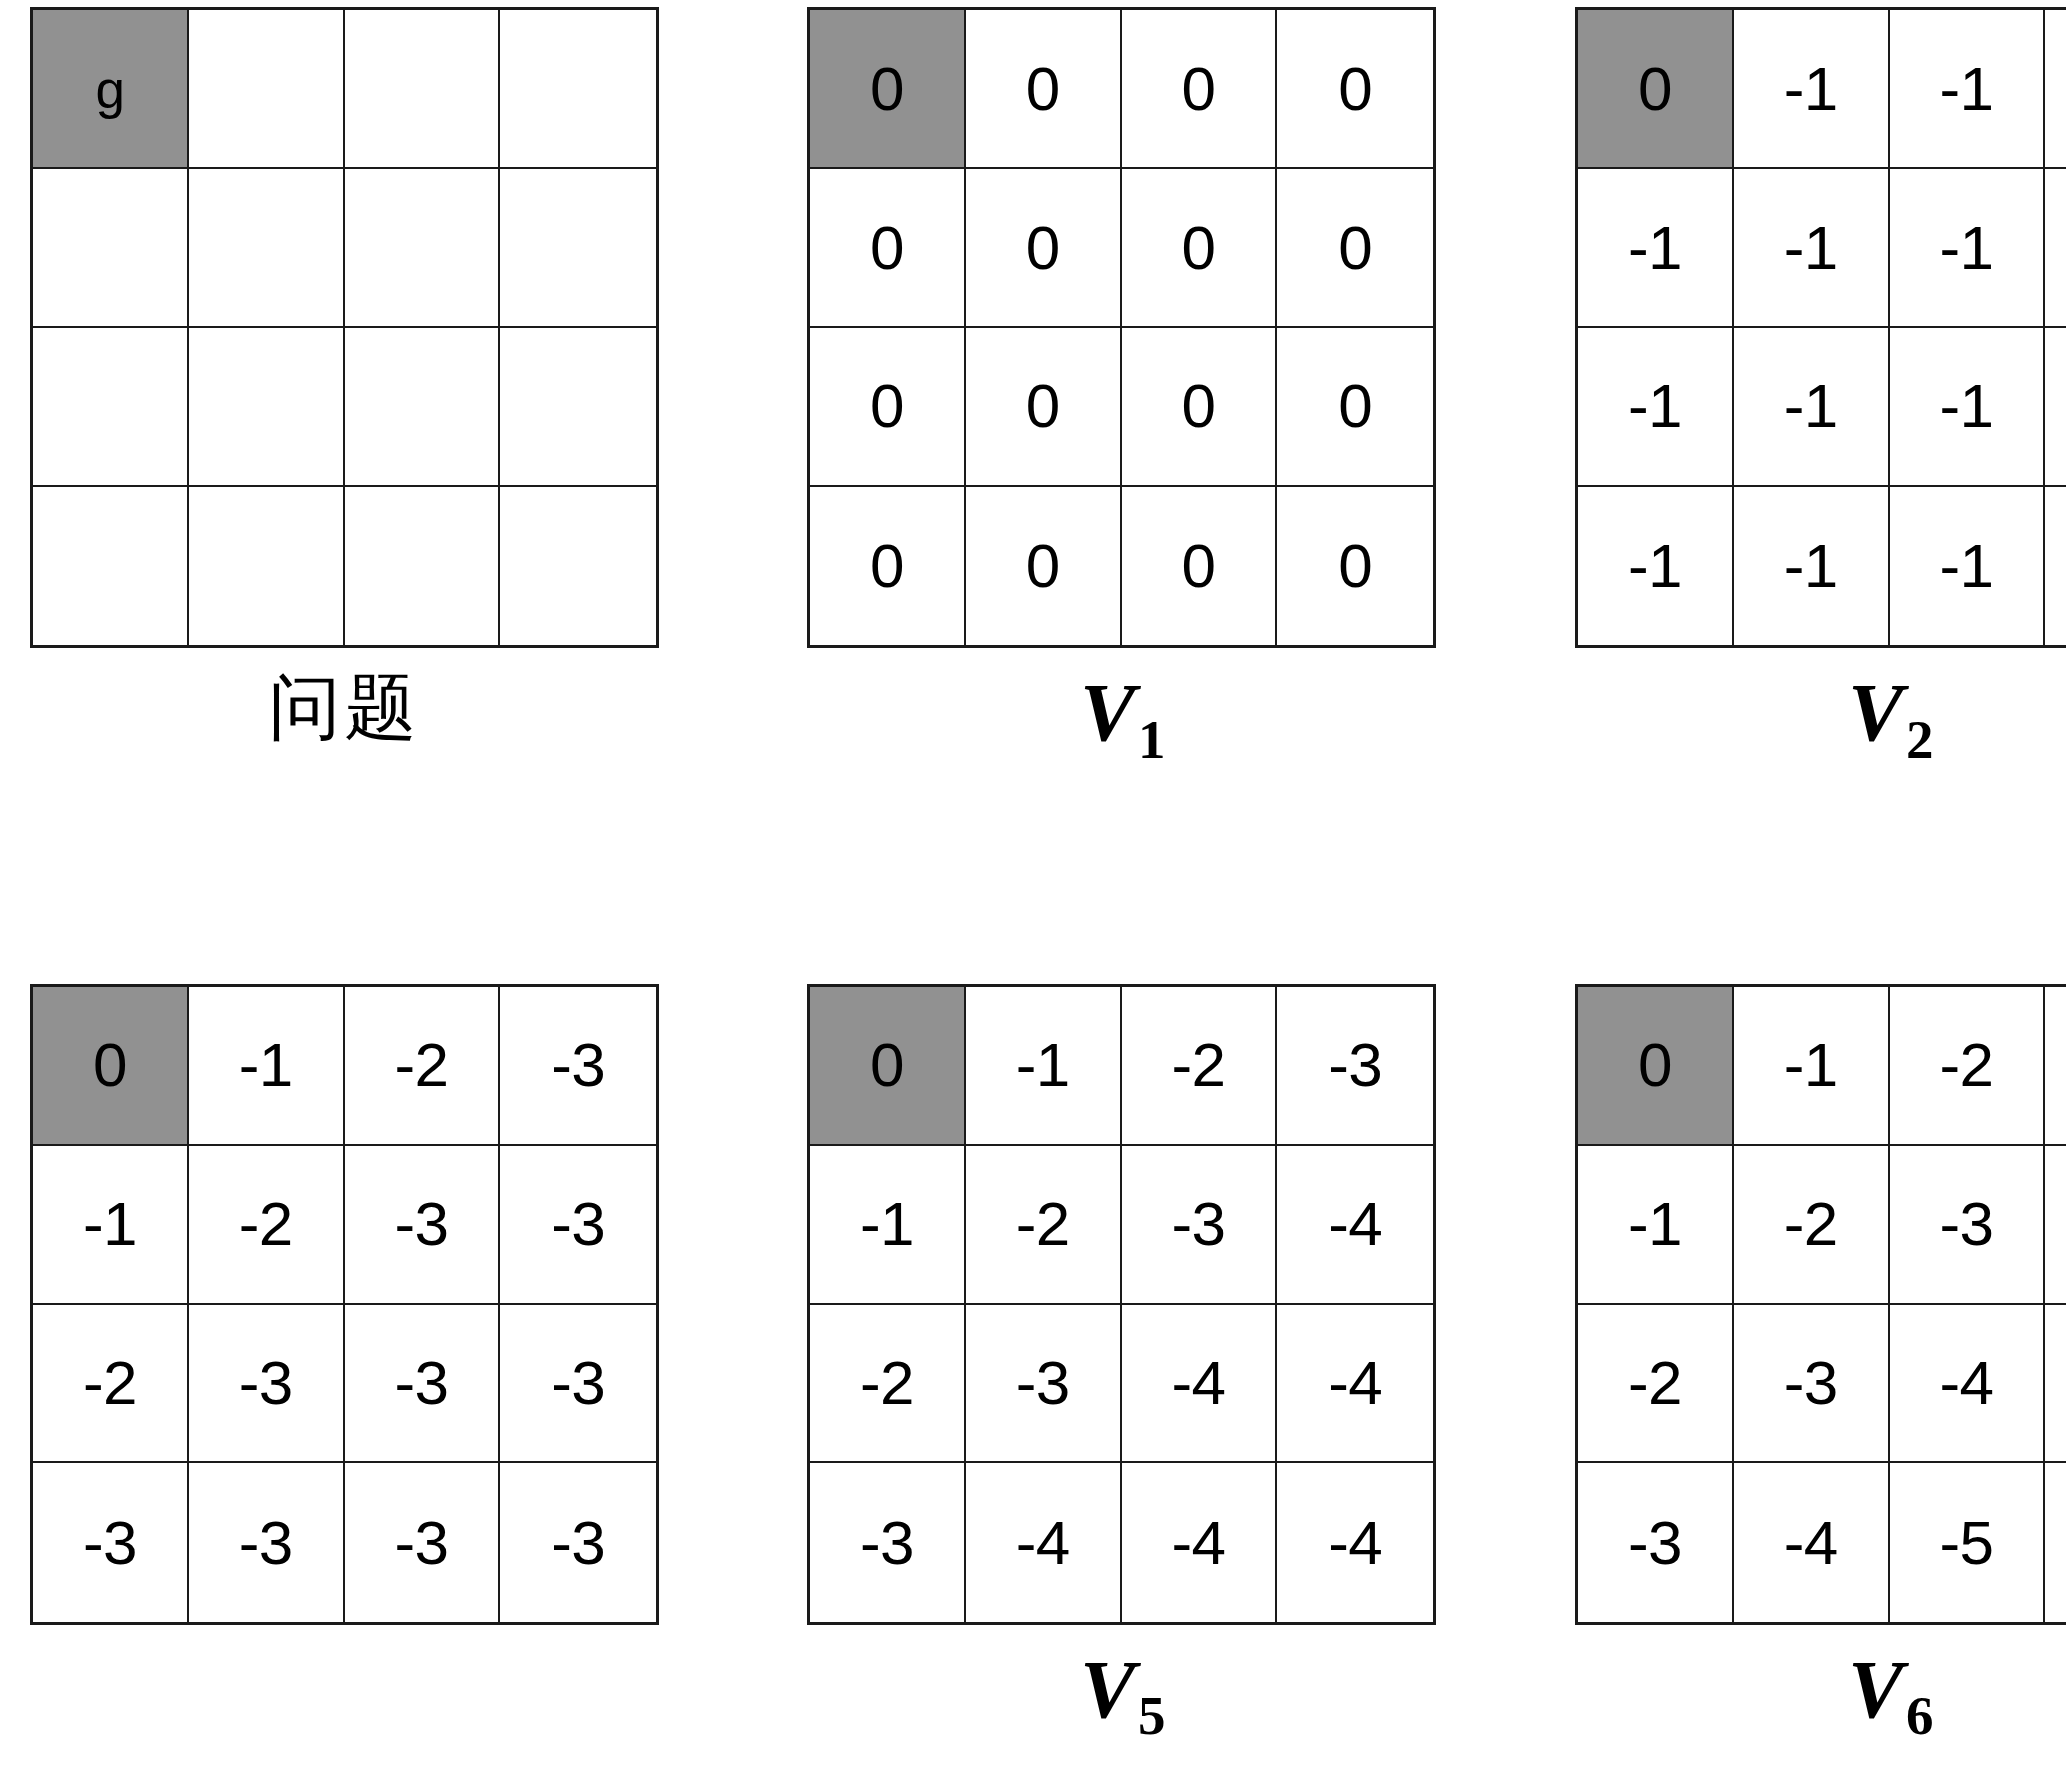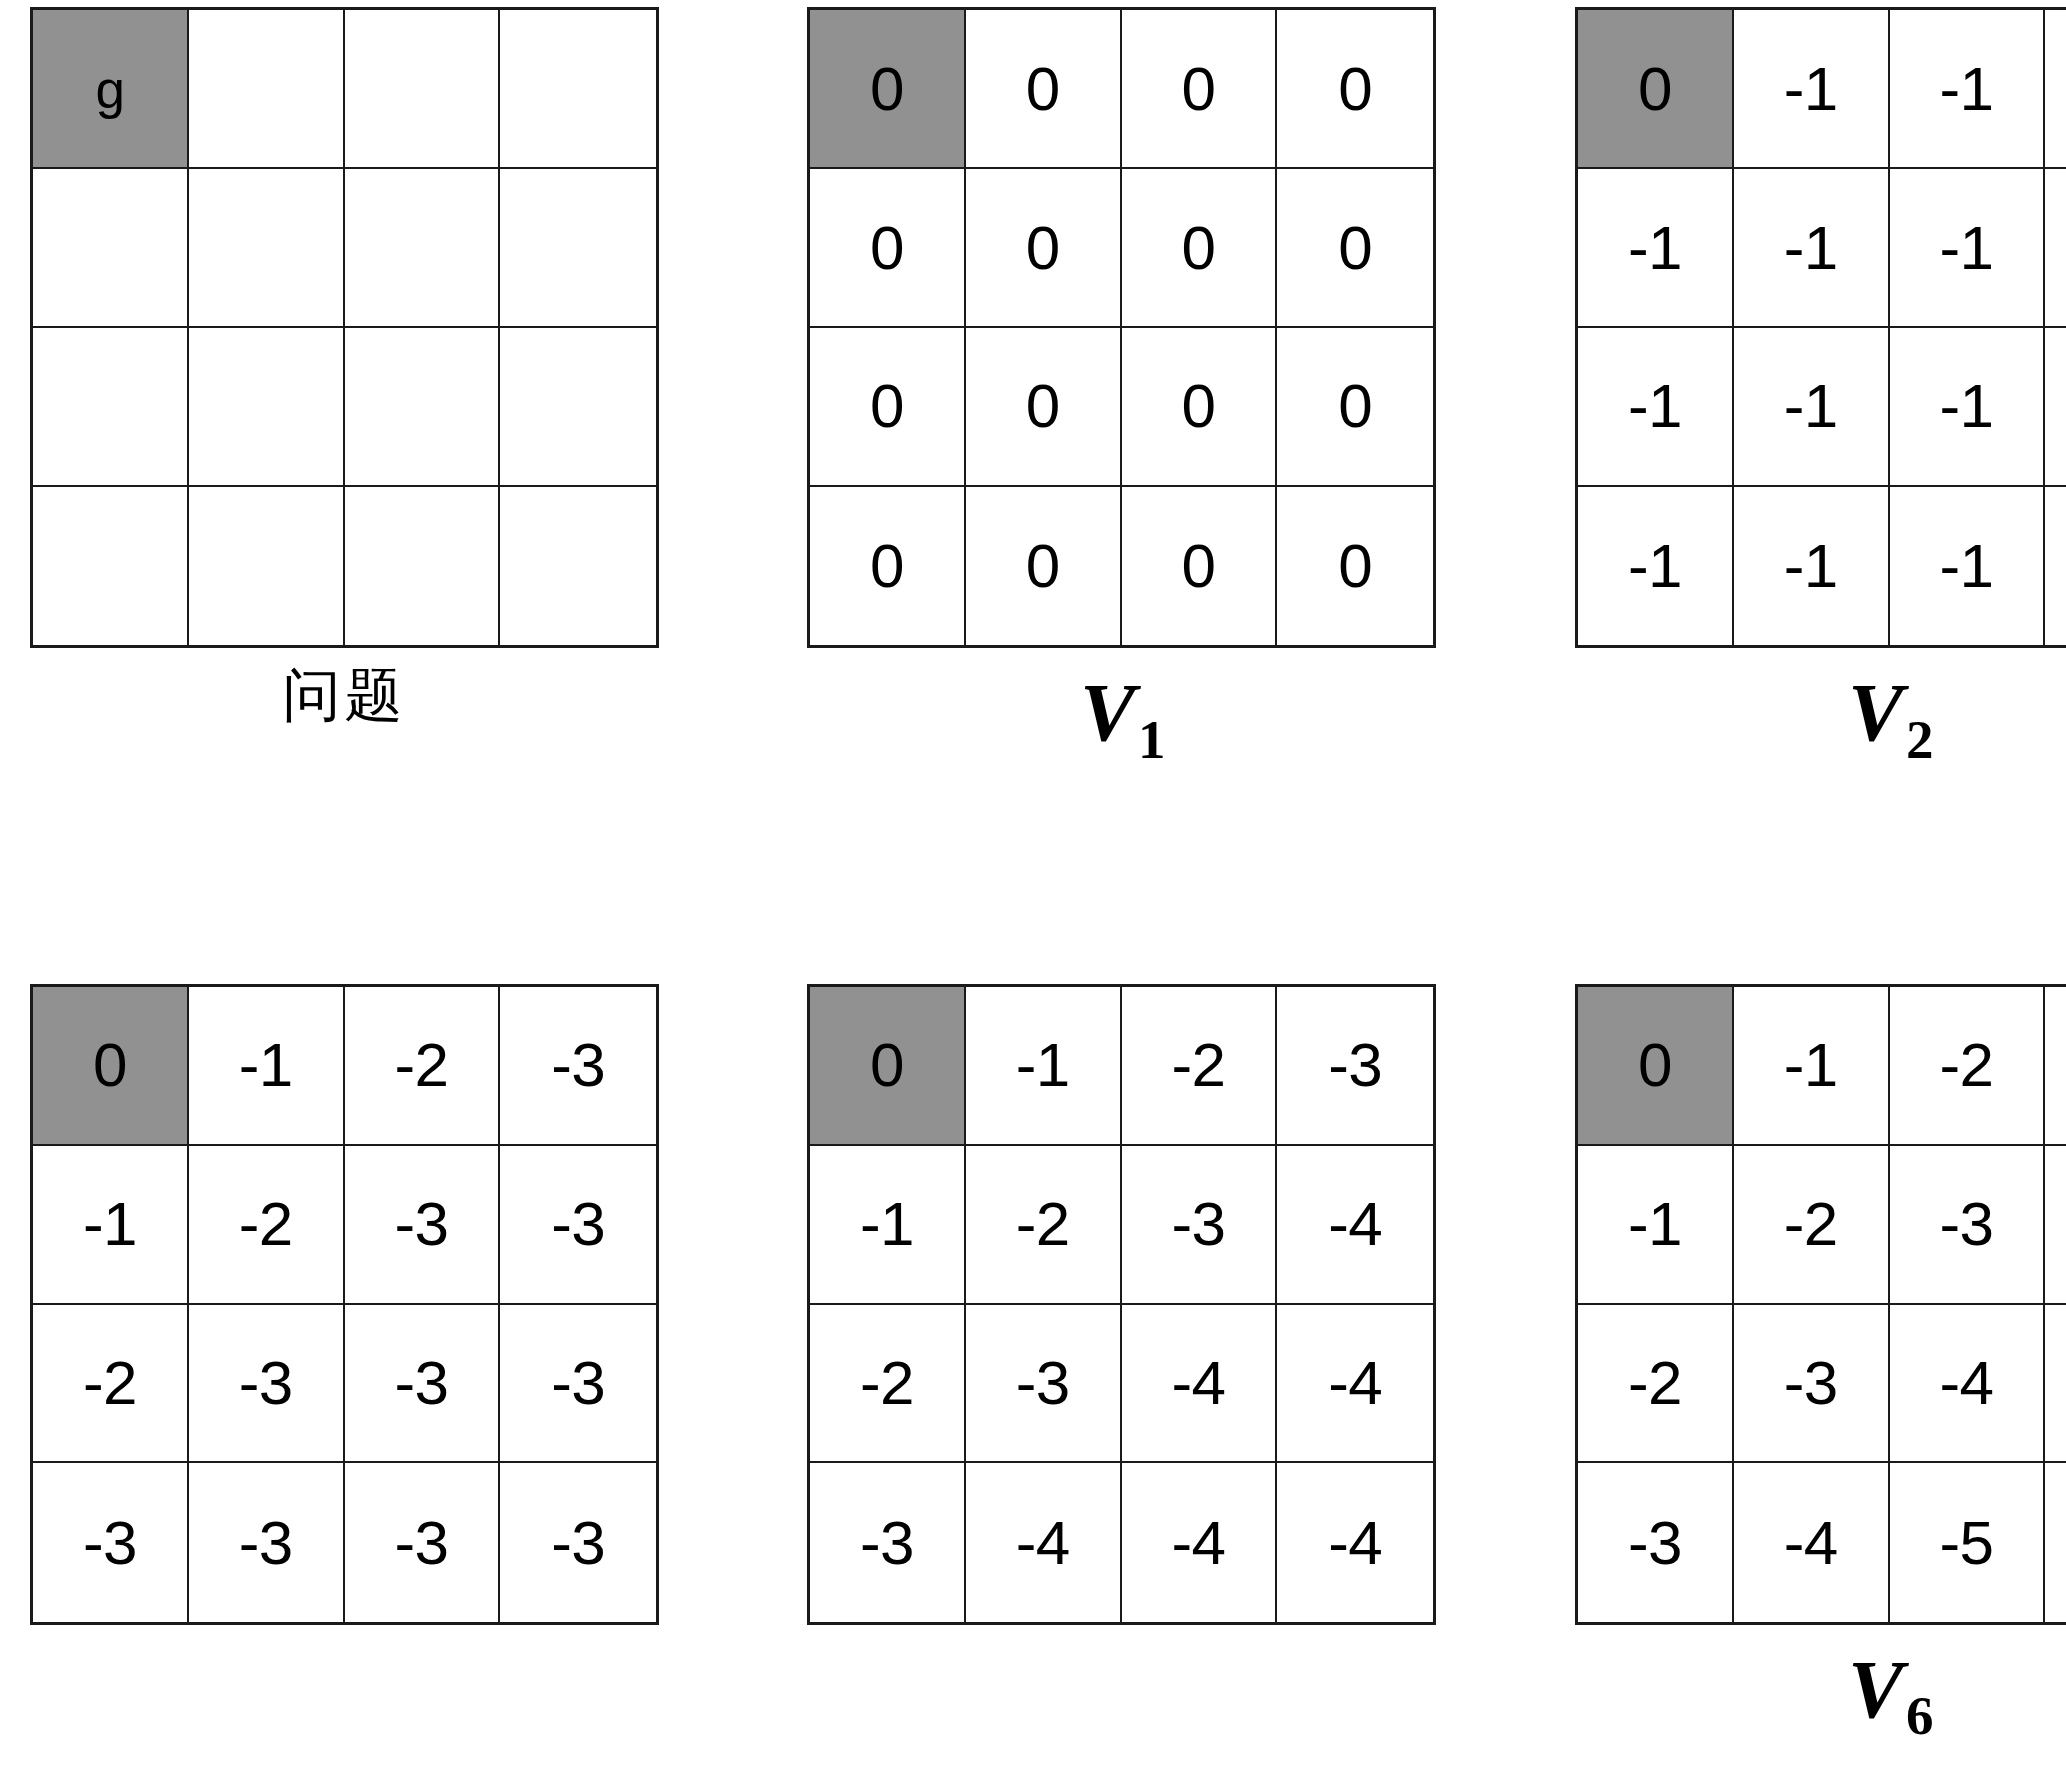--- a/index.html
+++ b/index.html
@@ -95,23 +95,23 @@
     font-style: normal;
     font-weight: bold;
     font-size: 55px;
     line-height: 1;
     vertical-align: baseline;
     position: relative;
     top: 17.4px;
     left: 2.5px;
   }
   .panel-label .cjk {
-    font-family: Liberation Mono, monospace;
+    font-family: Liberation Sans, sans-serif;
     font-weight: 400;
-    font-size: 58px;
+    font-size: 72px;
     line-height: 1;
     letter-spacing: 4.1px;
   }
 </style>
 </head>
 <body>
 
 <div id="panels">
     <div class="panel col-0 row-0">
       <div class="grid">
@@ -338,20 +338,21 @@
         <div class="cell">
           <span class="val">-4</span>
         </div>
         <div class="cell">
           <span class="val">-4</span>
         </div>
         <div class="cell">
           <span class="val">-4</span>
         </div>
       </div>
+      <div class="panel-label"><span class="vsym">V</span><span class="vsub">5</span></div>
     </div>
     <div class="panel col-2 row-1">
       <div class="grid">
         <div class="cell shaded">
           <span class="val">0</span>
         </div>
         <div class="cell">
           <span class="val">-1</span>
         </div>
         <div class="cell">

